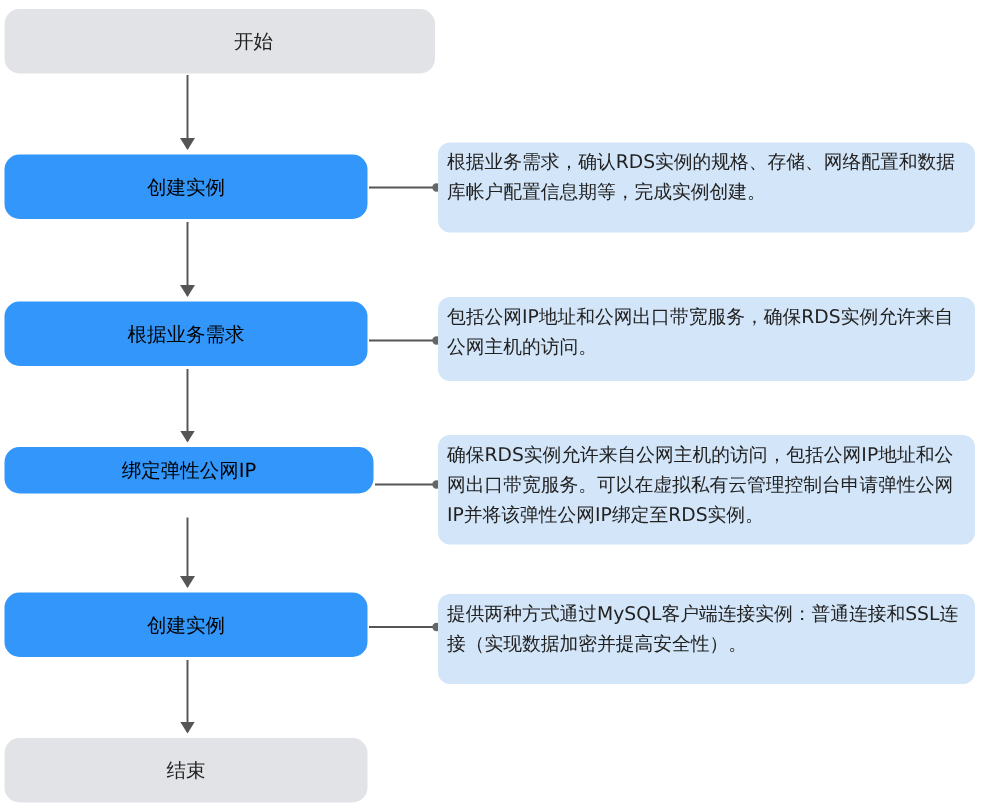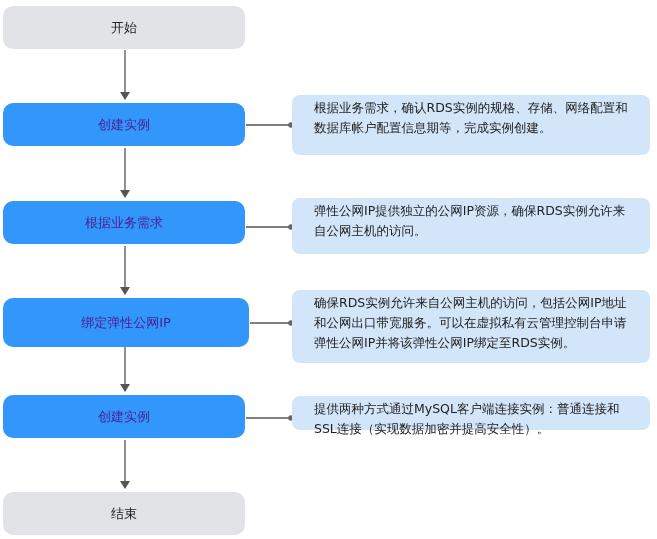--- a/index.html
+++ b/index.html
@@ -1,23 +1,23 @@
 <!DOCTYPE html>
 <html><head>
 <meta charset="utf-8">
 <style>
   html, body { margin:0; padding:0; background:#ffffff; }
   body { width:657px; height:539px; position:relative; overflow:hidden;
          font-family:"DejaVu Sans", "Liberation Sans", sans-serif; }
   .node { position:absolute; left:3px; width:242px; height:43px; border-radius:10px;
           display:flex; align-items:center; justify-content:center; font-size:13px; }
   .node.term { background:#e1e3e6; color:#222; }
-  .node.step { background:#3296fa; color:#4c1d95; }
+  .node.step { background:#3296fa; color:#000000; }
   .note { position:absolute; left:292px; width:358px; background:#d3e5f8; border-radius:8px;
-          font-size:12.5px; line-height:20px; color:#222; padding:3px 22px; box-sizing:border-box; }
+          font-size:12.5px; line-height:20px; color:#222; padding:3px 6px; box-sizing:border-box; }
   svg.links { position:absolute; left:0; top:0; width:657px; height:539px; }
 </style>
 </head>
 <body>
 
 <svg class="links">
   <defs>
     <marker id="arr" markerWidth="8" markerHeight="10" refX="7" refY="5" orient="auto" markerUnits="userSpaceOnUse">
       <path d="M0,0 L8,5 L0,10 z" fill="#555"></path>
     </marker>
@@ -34,39 +34,39 @@
     <line x1="246" y1="418" x2="290" y2="418"></line>
   </g>
   <g fill="#666">
     <circle cx="291" cy="125" r="2.8"></circle>
     <circle cx="291" cy="227" r="2.8"></circle>
     <circle cx="291" cy="323" r="2.8"></circle>
     <circle cx="291" cy="418" r="2.8"></circle>
   </g>
 </svg>
 
-<div class="node term" style="top:6px;">
+<div class="node term" style="top:6px;padding-left:45px;">
     <span>开始</span>
   </div>
 
 <div class="node step" style="top:103px;">
     <span>创建实例</span>
   </div>
 <div class="note" style="top:95px; height:60px;">根据业务需求，确认RDS实例的规格、存储、网络配置和数据库帐户配置信息期等，完成实例创建。</div>
 
 <div class="node step" style="top:201px;">
     <span>根据业务需求</span>
   </div>
-<div class="note" style="top:198px; height:56px;">弹性公网IP提供独立的公网IP资源，确保RDS实例允许来自公网主机的访问。</div>
+<div class="note" style="top:198px; height:56px;">包括公网IP地址和公网出口带宽服务，确保RDS实例允许来自公网主机的访问。</div>
 
-<div class="node step" style="top:298px; width:246px; height:49px;">
+<div class="node step" style="top:298px; width:246px; height:31px;">
     <span>绑定弹性公网IP</span>
   </div>
 <div class="note" style="top:290px; height:73px;">确保RDS实例允许来自公网主机的访问，包括公网IP地址和公网出口带宽服务。可以在虚拟私有云管理控制台申请弹性公网IP并将该弹性公网IP绑定至RDS实例。</div>
 
 <div class="node step" style="top:395px;">
     <span>创建实例</span>
   </div>
-<div class="note" style="top:396px; height:34px;">提供两种方式通过MySQL客户端连接实例：普通连接和SSL连接（实现数据加密并提高安全性）。</div>
+<div class="note" style="top:396px; height:60px;">提供两种方式通过MySQL客户端连接实例：普通连接和SSL连接（实现数据加密并提高安全性）。</div>
 
 <div class="node term" style="top:492px;">
     <span>结束</span>
   </div>
 
 </body></html>

